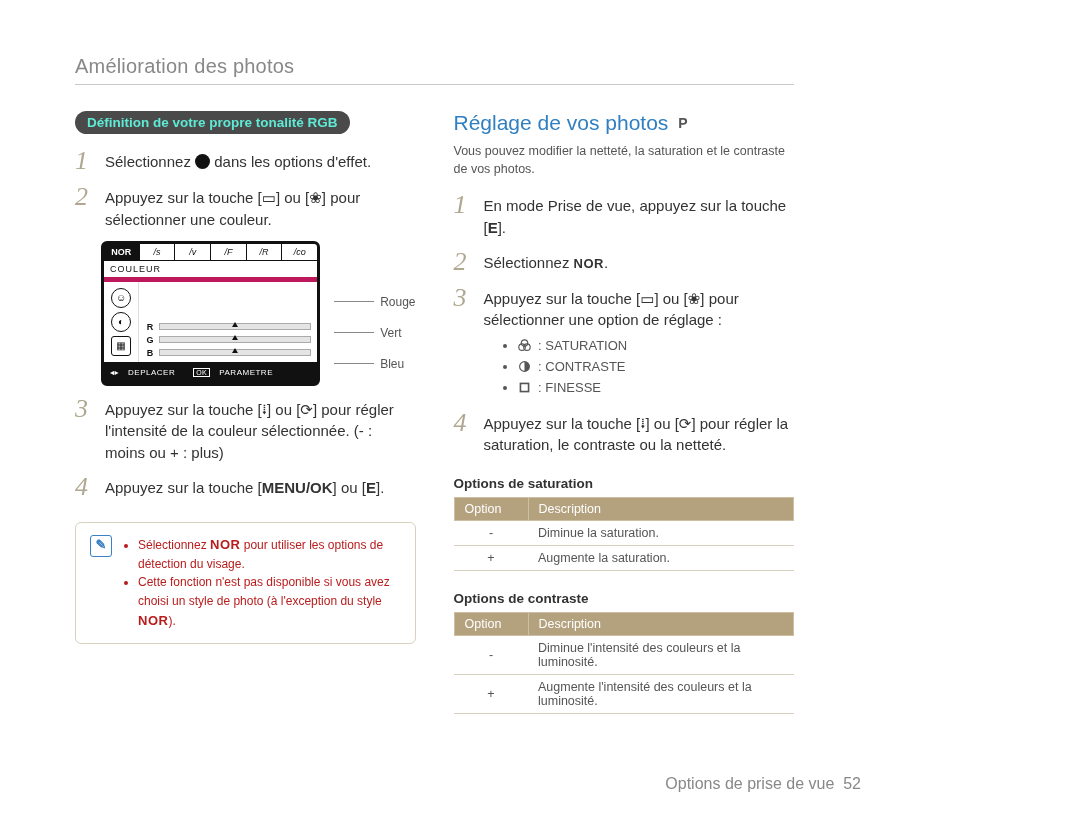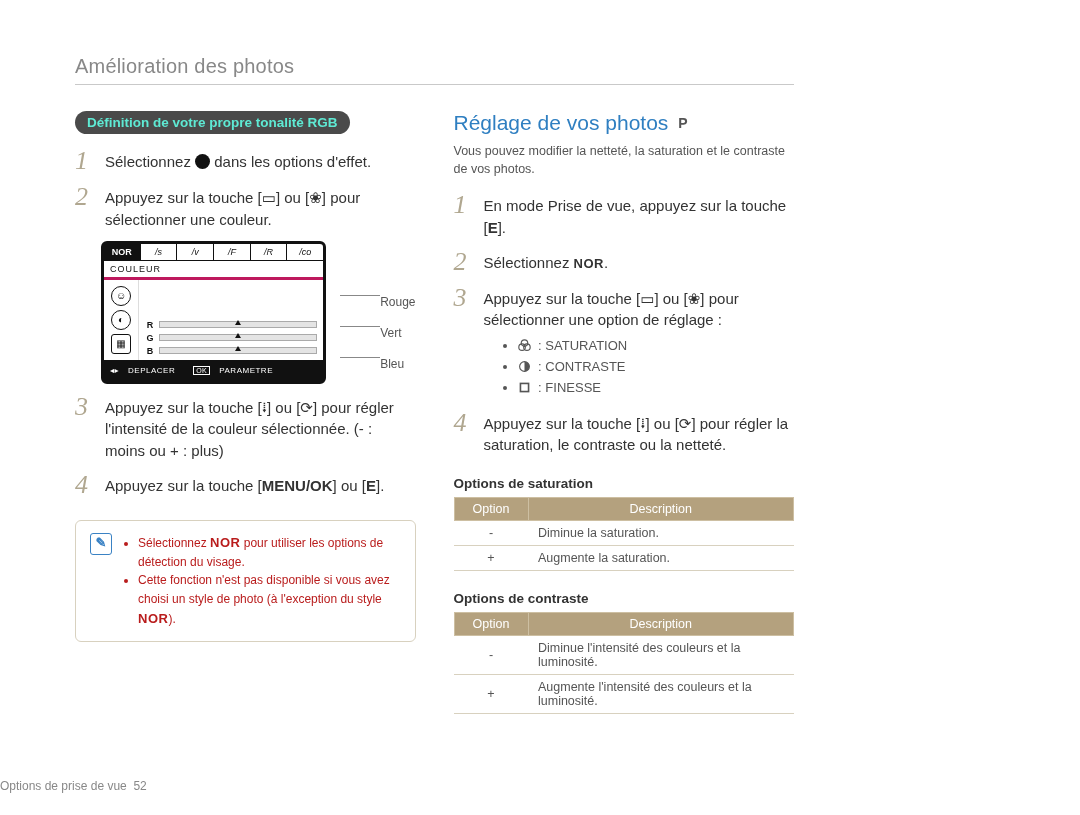--- a/index.html
+++ b/index.html
@@ -14,51 +14,51 @@
   .num{font-family:Georgia,'Times New Roman',serif;font-style:italic;font-size:26px;line-height:1;color:#b0a790;min-width:20px;font-weight:500}
   .step-body{font-size:15px;line-height:1.45;color:#333;padding-top:3px}
   .step-body .bold{font-weight:bold}
   .icon-disc{display:inline-block;width:15px;height:15px;border-radius:50%;background:#111;vertical-align:-2px}
   .lcd-wrap{display:flex;gap:14px;align-items:flex-start;margin:4px 0 10px 26px}
   .lcd{border:3px solid #111;border-radius:6px;width:220px;background:#fff;font-family:Arial;color:#111}
   .lcd-top{display:flex;border-bottom:1.5px solid #111}
   .lcd-tab{flex:1;text-align:center;font-size:9px;padding:3px 0;border-right:1.5px solid #111}
   .lcd-tab:last-child{border-right:none}
   .lcd-tab.active{background:#111;color:#fff;font-weight:bold}
-  .lcd-label{font-size:9px;letter-spacing:1px;padding:3px 6px;border-bottom:3px solid #be185d}
+  .lcd-label{font-size:9px;letter-spacing:1px;padding:3px 6px;border-bottom:5px solid #be185d}
   .lcd-body{display:flex;height:80px}
   .lcd-left{width:34px;border-right:1px solid #ddd;display:flex;flex-direction:column;justify-content:space-around;align-items:center;padding:4px 0}
   .lcd-ic{width:18px;height:18px;border:1.2px solid #111;border-radius:3px;font-size:10px;text-align:center;line-height:17px}
   .lcd-ic.round{border-radius:50%}
   .lcd-right{flex:1;display:flex;flex-direction:column;justify-content:flex-end;padding:4px 6px;gap:3px}
   .rgb-row{display:flex;align-items:center;gap:4px}
   .rgb-row .lab{font-size:9px;width:10px;text-align:center;font-weight:bold}
   .bar{flex:1;height:5px;background:#e4e4e4;border:1px solid #aaa;position:relative}
   .bar .tick{position:absolute;left:48%;top:-2px;width:0;height:0;border-left:3px solid transparent;border-right:3px solid transparent;border-bottom:5px solid #111}
   .lcd-foot{display:flex;background:#111;color:#fff;font-size:8px;letter-spacing:.5px}
   .lcd-foot span{padding:3px 6px;display:flex;align-items:center;gap:3px}
   .lcd-foot .ok{border:1px solid #fff;padding:0 2px;font-size:7px}
   .legend{display:flex;flex-direction:column;gap:17px;font-size:12px;color:#555;padding-top:54px}
-  .legend-row{display:flex;align-items:flex-start;}
+  .legend-row{display:flex;align-items:center;gap:6px}
   .legend-line{width:40px;height:1px;background:#888}
   .note-box{border:1px solid #d8d1bf;border-radius:6px;padding:12px 14px;display:flex;gap:12px;margin-top:22px}
   .note-icon{width:20px;height:20px;border:1.5px solid #3a82c4;border-radius:3px;color:#3a82c4;font-size:13px;text-align:center;line-height:18px;font-weight:bold;flex-shrink:0}
   .note-box ul{margin:0;padding-left:14px;font-size:12px;color:#b91c1c;line-height:1.55}
   .h2{color:#2f7fc1;font-size:21px;font-weight:500;margin:0 0 8px 0}
   .h2 .mode{color:#555;font-size:14px;font-weight:bold;vertical-align:2px;margin-left:4px}
   .intro{font-size:12.5px;color:#555;line-height:1.4;margin-bottom:14px}
   .sub-bullets{list-style:disc;padding-left:34px;margin:6px 0 2px 0;font-size:13px;color:#555}
   .sub-bullets li{margin:2px 0}
   .sm-icon{display:inline-block;width:13px;height:13px;vertical-align:-2px;margin-right:4px}
   .tbl-title{font-size:13.5px;font-weight:bold;margin:20px 0 6px 0;color:#333}
   table{border-collapse:collapse;width:100%;font-size:12.5px}
-  th{background:#b4a17e;color:#fff;text-align:center;font-weight:normal;padding:4px 10px;border:1px solid #cdbfa2}
+  th{background:#b4a17e;color:#fff;text-align:left;font-weight:normal;padding:4px 10px;border:1px solid #cdbfa2}
   td{padding:5px 10px;border-bottom:1px solid #d8d1bf;color:#555}
   td.opt{width:54px;text-align:center}
-  .footer{position:absolute;bottom:22px;left:0;right:8px;text-align:left;font-size:12px;color:#888}
+  .footer{position:absolute;bottom:22px;left:0;right:8px;text-align:right;font-size:16px;color:#888}
   .nor{font-weight:bold;letter-spacing:.5px;font-size:13px}
 </style>
 </head>
 <body>
 
 <div class="page">
   <div class="header-title">Amélioration des photos</div>
   <hr class="header-rule">
 
   <div class="cols">

